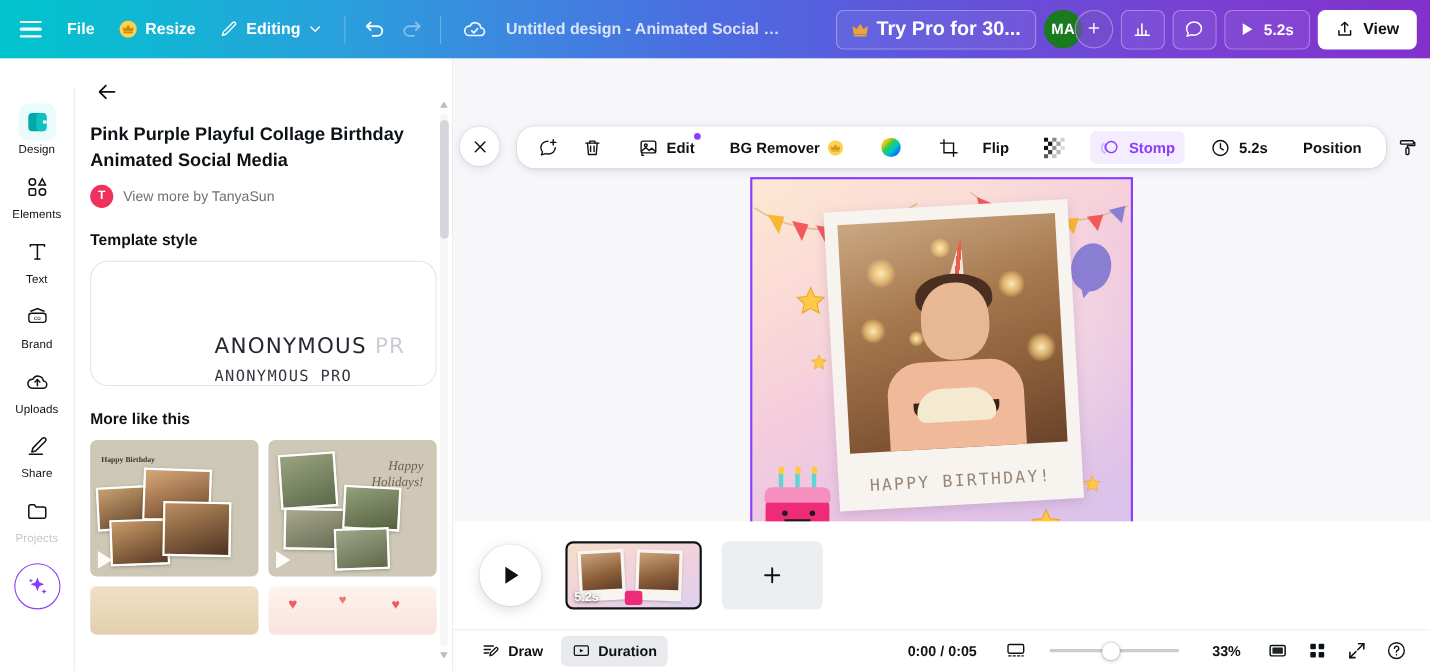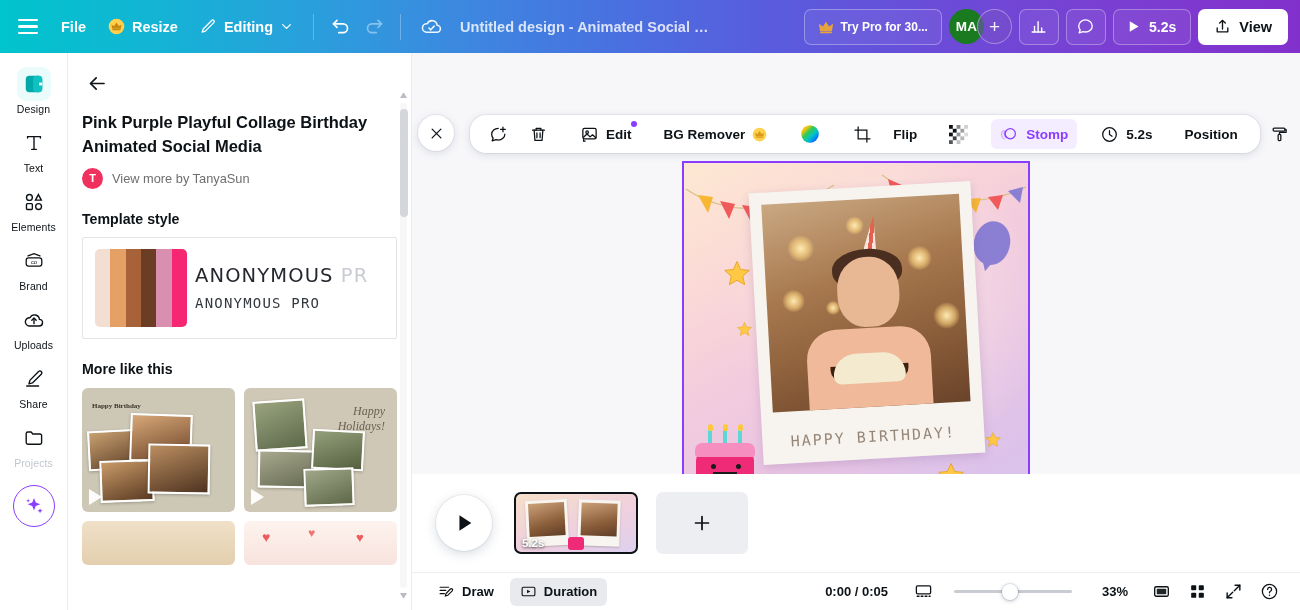--- a/index.html
+++ b/index.html
@@ -23,53 +23,53 @@
   .tb-icon { display: inline-flex; align-items: center; justify-content: center; }
   .hamburger { width: 20px; height: 15px; display: flex; flex-direction: column; justify-content: space-between; cursor: pointer; margin-right: 12px; }
   .hamburger i { display: block; height: 2.1px; background: #fff; border-radius: 2px; }
   .tb-sep { width: 1px; height: 26px; background: rgba(255,255,255,.28); margin: 0 9px; }
   .crown { width: 17px; height: 17px; display: block; }
   .undo-btn { width: 34px; height: 34px; border-radius: 6px; display: flex; align-items: center; justify-content: center; cursor: pointer; }
   .redo-dim { opacity: .42; }
   .cloud-btn { width: 34px; height: 34px; border-radius: 6px; display: flex; align-items: center; justify-content: center; cursor: pointer; margin-left: 4px; }
   .doc-title { font-size: 14.5px; font-weight: 700; color: rgba(255,255,255,.80); padding: 7px 10px; border-radius: 6px; cursor: text; max-width: 270px; overflow: hidden; text-overflow: ellipsis; white-space: nowrap; margin-left: 2px; }
   .topbar-right { margin-left: auto; display: flex; align-items: center; gap: 7px; }
-  .pill-btn { display: flex; align-items: center; gap: 7px; height: 36px; padding: 0 13px; border-radius: 7px; border: 1px solid rgba(255,255,255,.32); font-size: 12px; font-weight: 700; color: #fff; cursor: pointer; background: rgba(255,255,255,.06); white-space: nowrap; }
+  .pill-btn { display: flex; align-items: center; gap: 7px; height: 36px; padding: 0 13px; border-radius: 7px; border: 1px solid rgba(255,255,255,.32); font-size: 18px; font-weight: 700; color: #fff; cursor: pointer; background: rgba(255,255,255,.06); white-space: nowrap; }
   .icon-pill { width: 40px; height: 36px; border-radius: 7px; border: 1px solid rgba(255,255,255,.32); display: flex; align-items: center; justify-content: center; cursor: pointer; background: rgba(255,255,255,.06); }
   .avatar-group { display: flex; align-items: center; }
   .avatar { width: 35px; height: 35px; border-radius: 50%; background: #1a7a20; color: #fff; font-size: 13.5px; font-weight: 700; display: flex; align-items: center; justify-content: center; cursor: pointer; letter-spacing: .3px; }
   .avatar-plus { width: 35px; height: 35px; border-radius: 50%; border: 1px solid rgba(255,255,255,.34); display: flex; align-items: center; justify-content: center; margin-left: -7px; font-size: 19px; color: rgba(255,255,255,.9); cursor: pointer; font-weight: 400; background: rgba(120,80,200,.55); }
   .play-pill { display: flex; align-items: center; gap: 8px; height: 36px; padding: 0 14px 0 12px; border-radius: 7px; border: 1px solid rgba(255,255,255,.32); font-size: 14px; font-weight: 700; cursor: pointer; background: rgba(255,255,255,.06); }
   .share-btn { display: flex; align-items: center; gap: 8px; height: 36px; padding: 0 16px; border-radius: 7px; background: #fff; color: #0d1216; font-size: 14.5px; font-weight: 700; cursor: pointer; }
 
   
   .body { flex: 1; display: flex; min-height: 0; position: relative; }
 
   
-  .rail { width: 68px; flex: 0 0 68px; background: #fff; display: flex; flex-direction: column; align-items: center; padding-top: 9px; border-right: 1px solid #ebecf0; position: relative; z-index: 20; }
+  .rail { width: 68px; flex: 0 0 68px; background: #fff; display: flex; flex-direction: column; align-items: center; padding-top: 9px; border-right: 1px solid #ebecf0; position: relative; z-index: 20; margin-top: 27px; }
   .rail-item { width: 58px; padding: 5px 0 3px; display: flex; flex-direction: column; align-items: center; gap: 2px; border-radius: 8px; cursor: pointer; margin-bottom: 3px; }
   .rail-ico { width: 34px; height: 34px; border-radius: 9px; display: flex; align-items: center; justify-content: center; }
   .rail-item.active .rail-ico { background: #e9fcfb; }
   .rail-lbl { font-size: 10.5px; color: #0d1216; font-weight: 400; letter-spacing: .1px; }
   .rail-item.dim .rail-lbl { color: #c2c6cd; }
   .rail-magic { width: 42px; height: 42px; border-radius: 50%; border: 1.6px solid #8b3dff; display: flex; align-items: center; justify-content: center; margin-top: 10px; cursor: pointer; background: #fff; }
 
   
   .panel { width: 344px; flex: 0 0 344px; background: #fff; position: relative; display: flex; flex-direction: column; border-right: 1px solid #ebecf0; }
   .panel-scroll { flex: 1; overflow: hidden; padding: 0 0 0 0; position: relative; }
   .back-row { padding: 15px 0 6px 14px; }
   .back-arrow { width: 30px; height: 30px; border-radius: 6px; display: flex; align-items: center; justify-content: center; cursor: pointer; }
   .panel-inner { padding: 0 14px; }
   .tpl-title { font-size: 16.5px; font-weight: 700; line-height: 1.45; color: #0d1216; margin-top: 7px; }
   .tpl-meta { font-size: 12.6px; color: #6e6e6e; margin-top: 7px; }
   .author-row { display: flex; align-items: center; gap: 9px; margin-top: 9px; cursor: pointer; }
   .author-av { width: 21px; height: 21px; border-radius: 50%; background: #f0315e; color: #fff; font-size: 11px; font-weight: 700; display: flex; align-items: center; justify-content: center; }
   .author-link { font-size: 12.8px; color: #6e6e6e; }
   .sec-head { font-size: 14.2px; font-weight: 700; color: #0d1216; margin-top: 22px; margin-bottom: 10px; }
-  .style-card { border: 1px solid #e3e4e8; border-radius: 2px; height: 102px; display: flex; overflow: hidden; cursor: pointer; background: #fff; }
+  .style-card { border: 1px solid #e3e4e8; border-radius: 16px; height: 114px; display: flex; overflow: hidden; cursor: pointer; background: #fff; align-items: flex-end; }
   .swatches { display: flex; width: 104px; flex: 0 0 104px; padding: 11px 0 11px 12px; }
   .swatch { width: 17px; height: 100%; }
   .swatch:first-child { border-top-left-radius: 5px; border-bottom-left-radius: 5px; }
   .swatch:last-child { border-top-right-radius: 5px; border-bottom-right-radius: 5px; }
   .fonts { flex: 1; display: flex; flex-direction: column; justify-content: center; padding-left: 8px; overflow: hidden; }
   .font-a { font-size: 19.5px; letter-spacing: 1.1px; color: #24282e; font-family: "DejaVu Sans", sans-serif; white-space: nowrap; }
   .font-a .ghost { color: #c9ccd2; }
   .font-b { font-size: 14px; letter-spacing: 1.2px; color: #33383f; font-family: "DejaVu Sans Mono", monospace; margin-top: 8px; white-space: nowrap; }
   .grid2 { display: grid; grid-template-columns: 1fr 1fr; gap: 9px; margin-top: 11px; }
   .tcard { position: relative; border-radius: 6px; overflow: hidden; height: 124px; cursor: pointer; background: #cbc6b4; }
@@ -267,39 +267,39 @@
               <rect x="3" y="3" width="18" height="18" rx="4" fill="#00a8a8"></rect>
               <rect x="11" y="3" width="10" height="18" rx="4" fill="#0ec2c2"></rect>
               <path d="M17.5 10.5h3.5v3h-3.5z" fill="#fff"></path>
             </svg>
         </div>
         <div class="rail-lbl">Design</div>
       </div>
 
       <div class="rail-item">
         <div class="rail-ico">
-          <svg width="22" height="22" viewBox="0 0 24 24" fill="none" stroke="#0d1216" stroke-width="1.5" stroke-linecap="round">
-              <path d="M5 6.5V5h14v1.5"></path>
-              <path d="M12 5v14"></path>
-              <path d="M9.5 19h5"></path>
-            </svg>
-        </div>
-        <div class="rail-lbl">Text</div>
-      </div>
-
-      <div class="rail-item">
-        <div class="rail-ico">
           <svg width="22" height="22" viewBox="0 0 24 24" fill="none" stroke="#0d1216" stroke-width="1.5">
               <circle cx="7" cy="7" r="3.2"></circle>
               <path d="M16.8 3.9l3.2 6h-6.4z"></path>
               <rect x="3.8" y="13.8" width="6.4" height="6.4" rx="1"></rect>
               <circle cx="17" cy="17" r="3.2"></circle>
             </svg>
         </div>
         <div class="rail-lbl">Elements</div>
+      </div>
+
+      <div class="rail-item">
+        <div class="rail-ico">
+          <svg width="22" height="22" viewBox="0 0 24 24" fill="none" stroke="#0d1216" stroke-width="1.5" stroke-linecap="round">
+              <path d="M5 6.5V5h14v1.5"></path>
+              <path d="M12 5v14"></path>
+              <path d="M9.5 19h5"></path>
+            </svg>
+        </div>
+        <div class="rail-lbl">Text</div>
       </div>
 
       <div class="rail-item">
         <div class="rail-ico">
           <svg width="22" height="22" viewBox="0 0 24 24" fill="none" stroke="#0d1216" stroke-width="1.4" stroke-linecap="round">
               <rect x="3.5" y="8.5" width="17" height="9" rx="2.6"></rect>
               <path d="M5.5 6.5l6.5-2.6 6.5 2.6"></path>
               <text x="12" y="15.2" font-size="6.2" text-anchor="middle" fill="#0d1216" stroke="none" font-family="Liberation Sans">co</text>
             </svg>
         </div>

